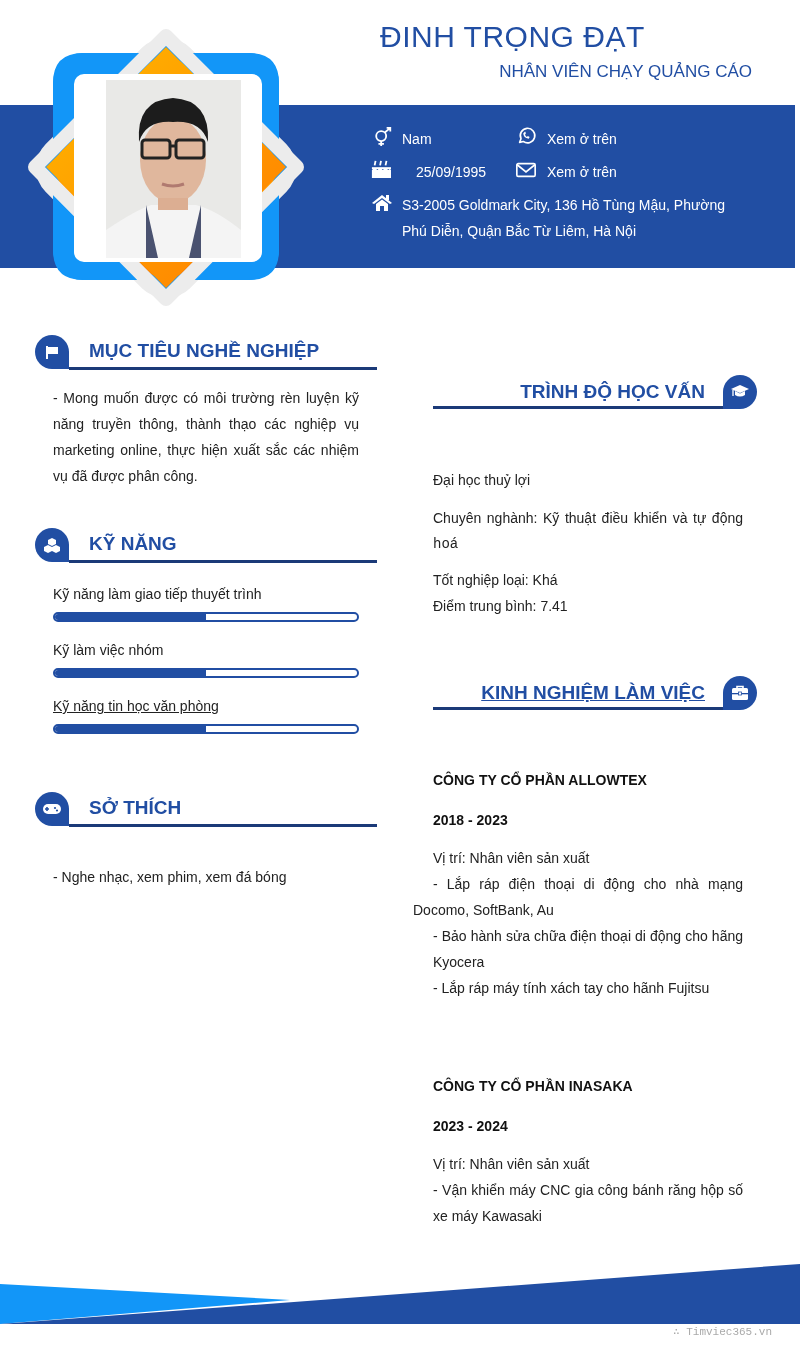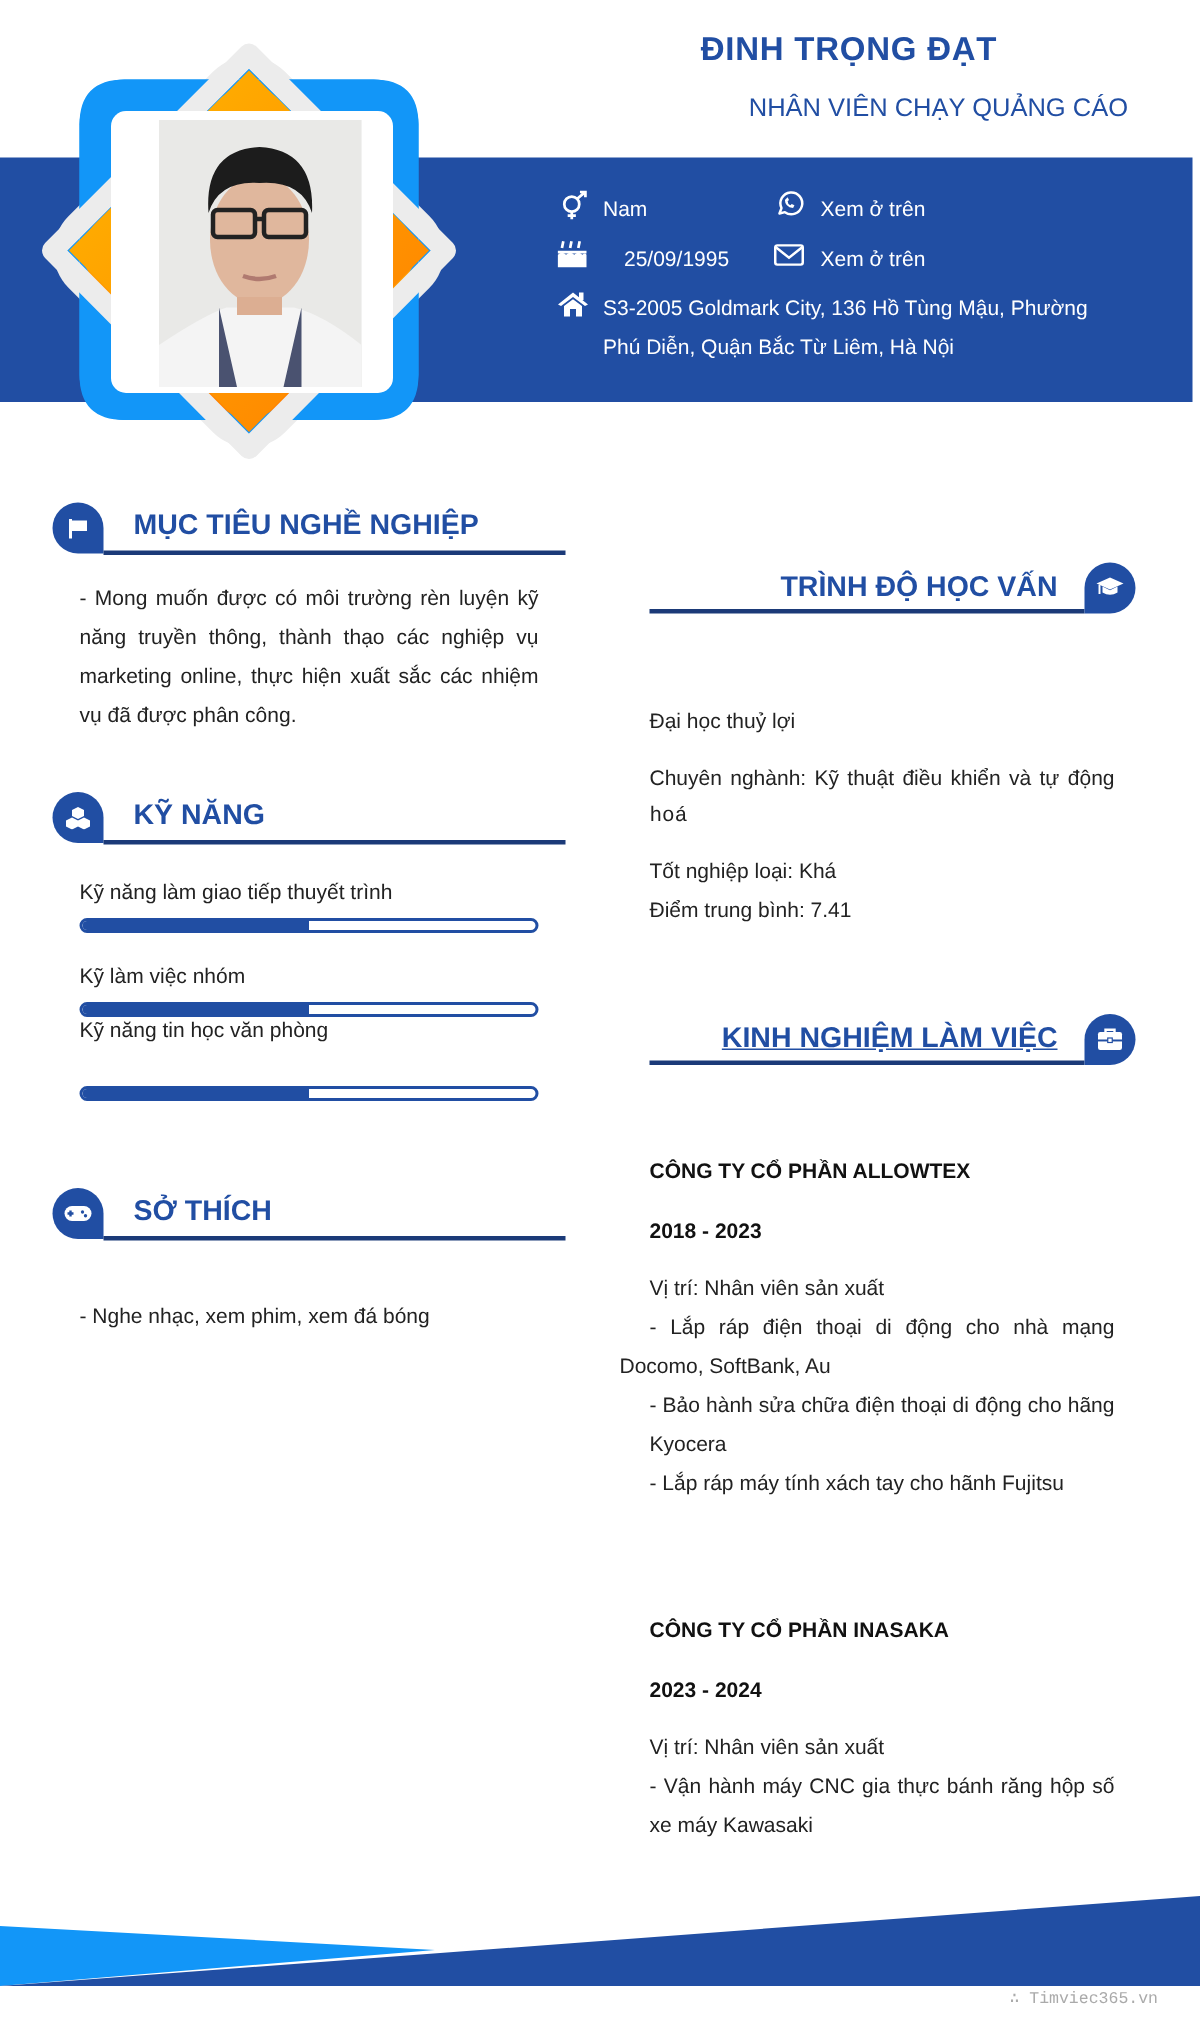--- a/index.html
+++ b/index.html
@@ -2,21 +2,21 @@
 <html><head>
 <meta charset="utf-8">
 <style>
   html, body { margin:0; padding:0; }
   body { width:800px; height:1350px; position:relative; background:#ffffff; overflow:hidden;
          font-family:"Liberation Sans", sans-serif; color:#222; }
   .abs { position:absolute; }
 
   
   .band { left:0; top:105px; width:795px; height:163px; background:#214ea3; }
-  .name { left:380px; top:20px; width:372px; text-align:center; font-size:22px; font-weight:bold; color:#214ea3; letter-spacing:0.5px; }
+  .name { left:380px; top:20px; width:372px; text-align:left; font-size:30px; font-weight:normal; color:#214ea3; letter-spacing:0.5px; }
   .title { left:380px; top:62px; width:372px; text-align:right; font-size:17px; color:#214ea3; }
 
   .info { color:#fff; font-size:14px; }
   .info .ic { position:absolute; width:22px; height:20px; }
   .info span.t { position:absolute; white-space:nowrap; }
 
   
   .diamond-outer { left:64px; top:66px; width:204px; height:204px; background:#ececec; transform:rotate(45deg); border-radius:34px; }
   .diamond-inner { left:80px; top:82px; width:172px; height:172px; transform:rotate(45deg); border-radius:26px;
                    background:linear-gradient(135deg,#ffb300 0%,#ff9a00 55%,#ff7a00 100%); }
@@ -149,21 +149,21 @@
 <div class="abs skill-label" style="left:53px;top:586px;">Kỹ năng làm giao tiếp thuyết trình</div>
 <div class="abs bar" style="left:53px;top:612px;">
     <div class="fill" style="width:50%;"></div>
   </div>
 
 <div class="abs skill-label" style="left:53px;top:642px;">Kỹ làm việc nhóm</div>
 <div class="abs bar" style="left:53px;top:668px;">
     <div class="fill" style="width:50%;"></div>
   </div>
 
-<div class="abs skill-label" style="left:53px;top:678px;">Kỹ năng tin học văn phòng</div>
+<div class="abs skill-label" style="left:53px;top:698px;text-decoration:underline;">Kỹ năng tin học văn phòng</div>
 <div class="abs bar" style="left:53px;top:724px;">
     <div class="fill" style="width:50%;"></div>
   </div>
 
 <div class="abs sec-badge left" style="left:35px;top:792px;">
   <svg width="20" height="14" viewBox="0 0 20 14">
     <rect x="1" y="2" width="18" height="10" rx="5" fill="#fff"></rect>
     <path d="M5,5 V9 M3,7 H7" stroke="#214ea3" stroke-width="1.6"></path>
     <circle cx="13" cy="6" r="1.1" fill="#214ea3"></circle>
     <circle cx="15" cy="8.5" r="1.1" fill="#214ea3"></circle>
@@ -204,20 +204,20 @@
 <div class="abs line" style="left:433px;top:845px;">Vị trí: Nhân viên sản xuất</div>
 <div class="abs line" style="left:433px;top:871px;width:310px;text-align-last:justify;">- Lắp ráp điện thoại di động cho nhà mạng</div>
 <div class="abs line" style="left:413px;top:897px;">Docomo, SoftBank, Au</div>
 <div class="abs line" style="left:433px;top:923px;width:310px;text-align-last:justify;">- Bảo hành sửa chữa điện thoại di động cho hãng</div>
 <div class="abs line" style="left:433px;top:949px;">Kyocera</div>
 <div class="abs line" style="left:433px;top:975px;">- Lắp ráp máy tính xách tay cho hãnh Fujitsu</div>
 
 <div class="abs bold" style="left:433px;top:1078px;">CÔNG TY CỔ PHẦN INASAKA</div>
 <div class="abs bold" style="left:433px;top:1118px;">2023 - 2024</div>
 <div class="abs line" style="left:433px;top:1151px;">Vị trí: Nhân viên sản xuất</div>
-<div class="abs line" style="left:433px;top:1177px;width:310px;text-align-last:justify;">- Vận hành máy CNC gia thực bánh răng hộp số</div>
+<div class="abs line" style="left:433px;top:1177px;width:310px;text-align-last:justify;">- Vận khiển máy CNC gia công bánh răng hộp số</div>
 <div class="abs line" style="left:433px;top:1203px;">xe máy Kawasaki</div>
 
 <svg class="abs" style="left:0;top:1260px;" width="800" height="65" viewBox="0 0 800 65">
   <path d="M0,24 L290,40 L0,64 Z" fill="#1296f8"></path>
   <path d="M0,64 L800,4 V64 Z" fill="#214ea3"></path>
 </svg>
 <div class="abs footer-mark">∴ Timviec365.vn</div>
 
 </body></html>

